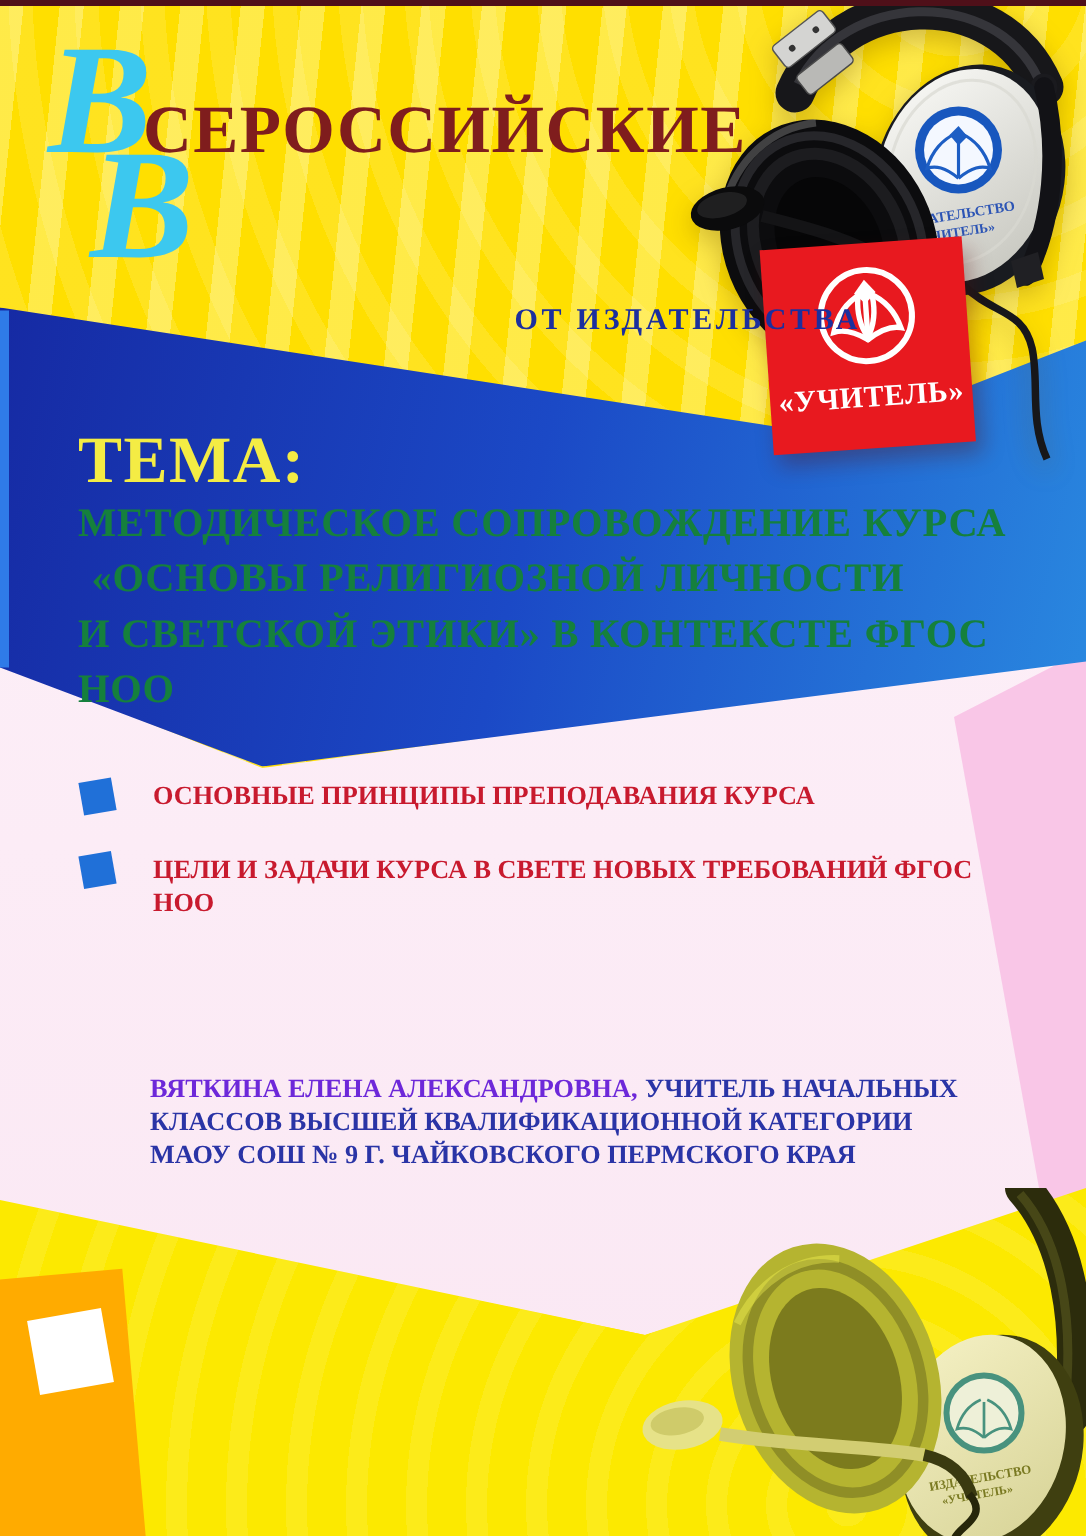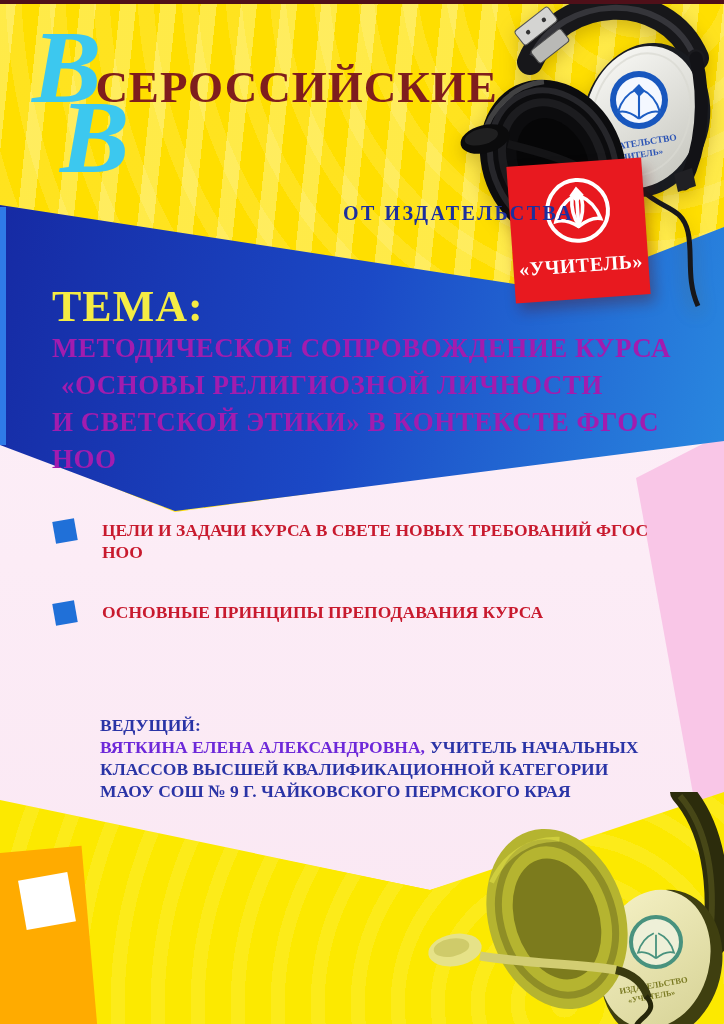--- a/index.html
+++ b/index.html
@@ -48,21 +48,21 @@
   .title-line{position:absolute;display:flex;align-items:baseline;z-index:11;white-space:nowrap;}
   .title-line .initial{font-style:italic;font-weight:700;font-size:104px;line-height:0.9;color:#3cc8ef;}
   .title-line .word{font-weight:700;font-size:45px;color:#7f1d1d;letter-spacing:1px;margin-left:-6px;}
   .t1{left:32px;top:20px;}
   .t2{left:60px;top:90px;}
   .from-pub{position:absolute;left:316px;top:202px;z-index:11;font-weight:700;font-size:20px;
     letter-spacing:2.5px;color:#1c2f9e;white-space:nowrap;margin-left:27px;}
   .tema{position:absolute;left:52px;top:281px;z-index:11;font-weight:700;font-size:44px;
     color:#f4ec44;letter-spacing:1px;}
   .topic{position:absolute;left:52px;top:330px;width:650px;z-index:11;font-weight:700;font-size:27px;
-    line-height:37px;color:#a21caf;letter-spacing:0.5px;}
+    line-height:37px;color:#15803d;letter-spacing:0.5px;}
   .topic .indent{padding-left:9px;}
   .agenda{position:absolute;left:54px;top:519px;width:600px;z-index:11;}
   .agenda-item{display:flex;align-items:flex-start;gap:26px;}
   .agenda-item.gap-lg{margin-bottom:38px;}
   .agenda-item.gap-md{margin-bottom:26px;}
   .bullet-sq{flex:none;width:22px;height:22px;background:#2070d8;transform:rotate(-10deg);margin-top:1px;}
   .agenda-text{font-weight:700;font-size:17.5px;line-height:22px;color:#c81a2e;max-width:566px;}
   .presenter{position:absolute;left:100px;top:714px;width:558px;z-index:11;font-weight:700;
     font-size:17.5px;line-height:22px;color:#2a34a6;}
   .presenter .name{color:#6d28d9;margin-right:5px;}
@@ -209,28 +209,27 @@
   <div class="from-pub">ОТ ИЗДАТЕЛЬСТВА</div>
 
   <div class="tema">ТЕМА:</div>
   <div class="topic">
     <div>МЕТОДИЧЕСКОЕ СОПРОВОЖДЕНИЕ КУРСА</div>
     <div class="indent">«ОСНОВЫ РЕЛИГИОЗНОЙ ЛИЧНОСТИ</div>
     <div>И СВЕТСКОЙ ЭТИКИ» В КОНТЕКСТЕ ФГОС НОО</div>
   </div>
 
   <div class="agenda">
+    <div class="agenda-item gap-md">
+      <div class="bullet-sq"></div>
+      <div class="agenda-text">ОСНОВНЫЕ ПРИНЦИПЫ ПРЕПОДАВАНИЯ КУРСА</div>
+    </div>
     <div class="agenda-item gap-lg">
       <div class="bullet-sq"></div>
       <div class="agenda-text">ЦЕЛИ И ЗАДАЧИ КУРСА В СВЕТЕ НОВЫХ ТРЕБОВАНИЙ ФГОС НОО</div>
     </div>
-    <div class="agenda-item gap-md">
-      <div class="bullet-sq"></div>
-      <div class="agenda-text">ОСНОВНЫЕ ПРИНЦИПЫ ПРЕПОДАВАНИЯ КУРСА</div>
-    </div>
   </div>
 
   <div class="presenter">
-    <div>ВЕДУЩИЙ:</div>
     <div><span class="name">ВЯТКИНА ЕЛЕНА АЛЕКСАНДРОВНА,</span><span>УЧИТЕЛЬ НАЧАЛЬНЫХ КЛАССОВ ВЫСШЕЙ КВАЛИФИКАЦИОННОЙ КАТЕГОРИИ МАОУ СОШ № 9 Г. ЧАЙКОВСКОГО ПЕРМСКОГО КРАЯ</span></div>
   </div>
 
 </div>
 
 </body></html>

